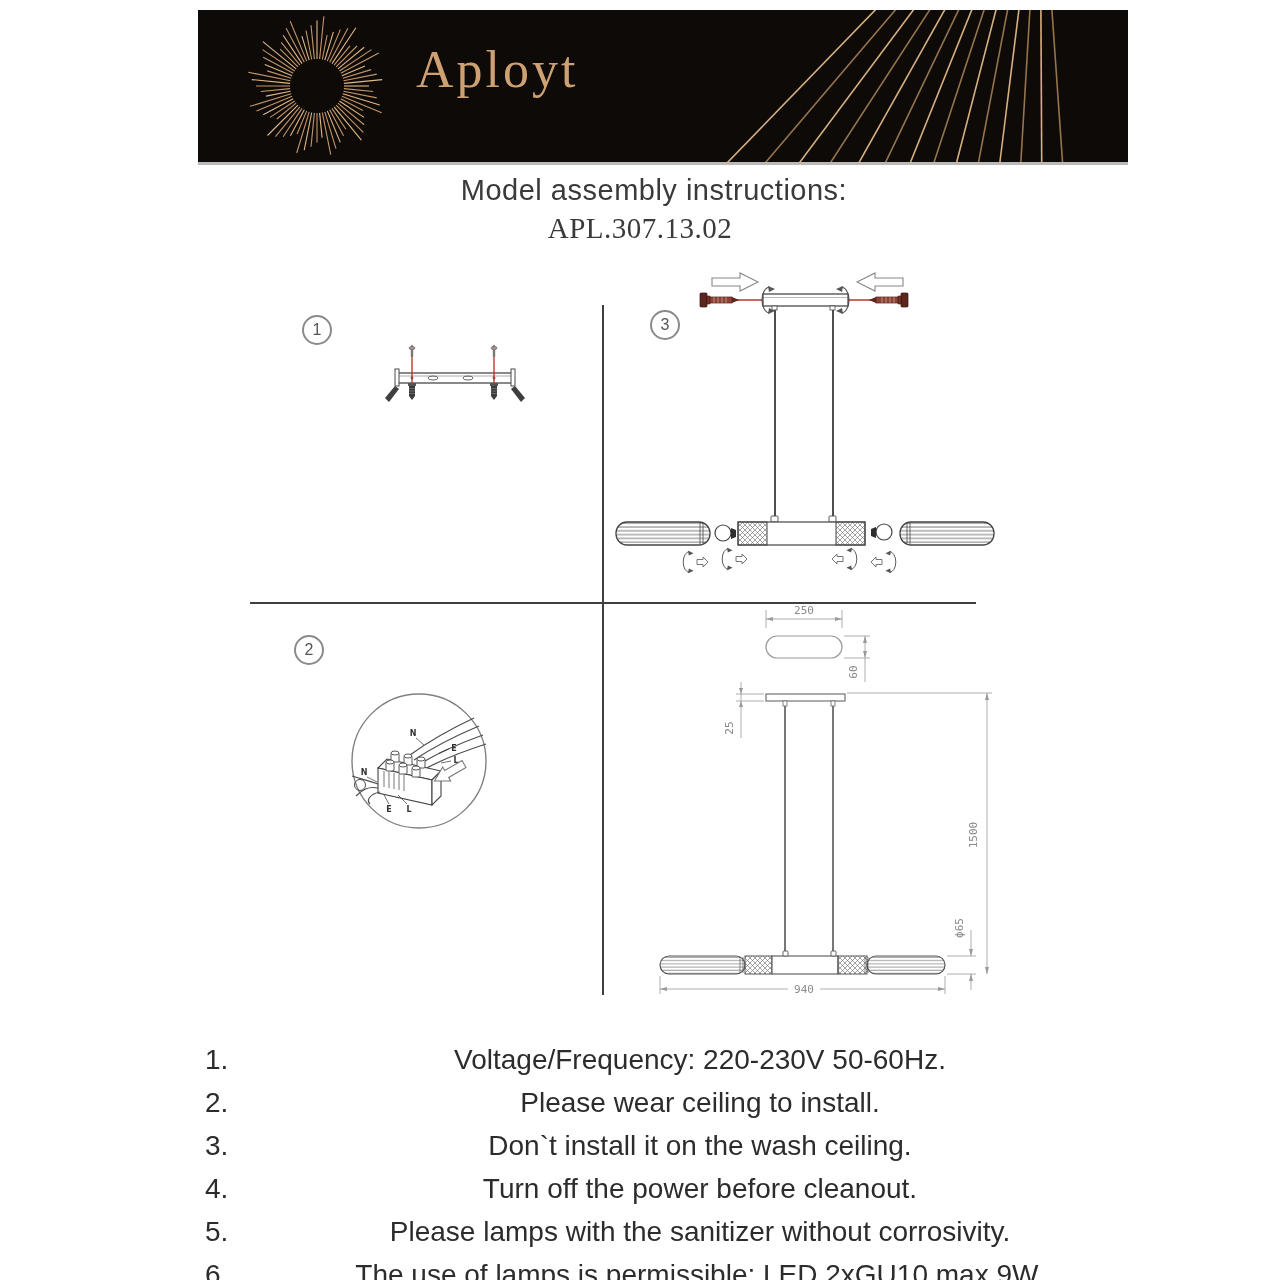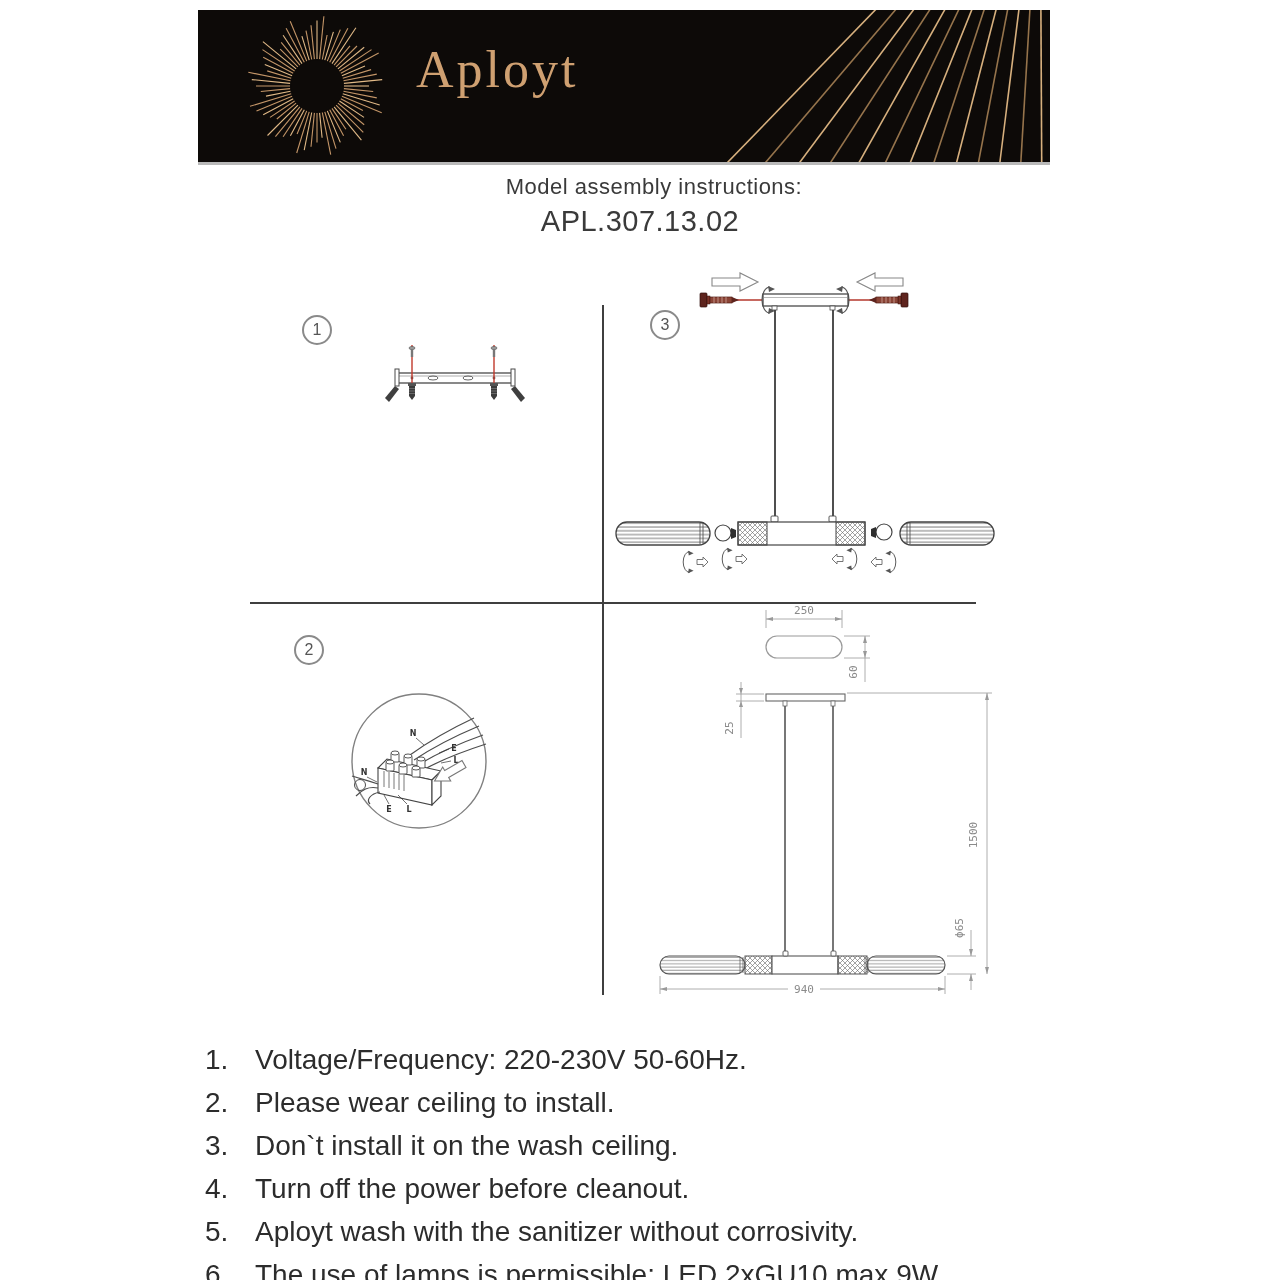--- a/index.html
+++ b/index.html
@@ -1,48 +1,48 @@
 <!DOCTYPE html>
 <html><head>
 <meta charset="utf-8">
 <style>
   html,body{margin:0;padding:0;background:#fff;}
   .page{position:relative;width:1280px;height:1280px;background:#fff;overflow:hidden;
         font-family:"Liberation Sans",sans-serif;}
 
   
-  .banner{position:absolute;left:198px;top:10px;width:852px;height:152px;
-          background:#0d0a08;border-bottom:3px solid #b9b9b9;overflow:hidden;}
+  .banner{position:absolute;left:198px;top:10px;width:924px;height:152px;
+          background:#0d0a08;border-bottom:3px solid #b9b9b9;overflow:hidden;padding-left:6px;}
   .banner svg{position:absolute;left:0;top:0;}
   .brand{position:absolute;left:218px;top:30px;font-family:"Liberation Serif",serif;
          font-size:52px;letter-spacing:3px;color:#cfa071;font-weight:400;}
 
   
   .title-block{position:absolute;left:0;top:174px;width:1280px;text-align:center;color:#3a3a3a;}
-  .title-line1{font-size:22px;letter-spacing:0.5px;padding-left:28px;}
-  .title-line2{font-size:29px;margin-top:5px;letter-spacing:0.5px;}
+  .title-line1{font-size:29px;letter-spacing:0.5px;padding-left:28px;}
+  .title-line2{font-size:29px;margin-top:5px;letter-spacing:0.5px;font-family:Liberation Serif, serif;}
 
   
   .v-divider{position:absolute;left:602px;top:305px;width:2px;height:690px;background:#3f3f3f;}
   .h-divider{position:absolute;left:250px;top:602px;width:726px;height:2px;background:#3f3f3f;}
 
   
   .step-badge{position:absolute;width:26px;height:26px;border:2px solid #8a8a8a;border-radius:50%;
               color:#555;font-size:16px;line-height:26px;text-align:center;background:#fff;}
   #badge1{left:302px;top:315px;}
   #badge2{left:294px;top:635px;}
   #badge3{left:650px;top:310px;}
 
   .fig{position:absolute;}
 
   
   .instr{position:absolute;left:205px;top:1038px;width:940px;color:#2c2c2c;}
   .instr-row{display:flex;font-size:28px;line-height:43px;}
   .instr-num{width:50px;flex:0 0 50px;}
-  .instr-text{flex:1;}
+  .instr-text{flex:1;text-align:center;}
   text{font-family:"DejaVu Sans Mono",monospace;}
   .wlabel{font-family:"DejaVu Sans",sans-serif;font-weight:bold;}
 </style>
 </head>
 <body>
 
 <div class="page">
 
   <div class="banner">
     <svg width="884" height="152" viewBox="0 0 884 152">
@@ -375,21 +375,21 @@
     <div class="instr-row">
       <span class="instr-num">3.</span>
       <span class="instr-text">Don`t install it on the wash ceiling.</span>
     </div>
     <div class="instr-row">
       <span class="instr-num">4.</span>
       <span class="instr-text">Turn off the power before cleanout.</span>
     </div>
     <div class="instr-row">
       <span class="instr-num">5.</span>
-      <span class="instr-text">Aployt wash with the sanitizer without corrosivity.</span>
+      <span class="instr-text">Please lamps with the sanitizer without corrosivity.</span>
     </div>
     <div class="instr-row">
       <span class="instr-num">6.</span>
       <span class="instr-text">The use of lamps is permissible: LED 2xGU10 max 9W.</span>
     </div>
   </div>
 
 </div>
 
 </body></html>

